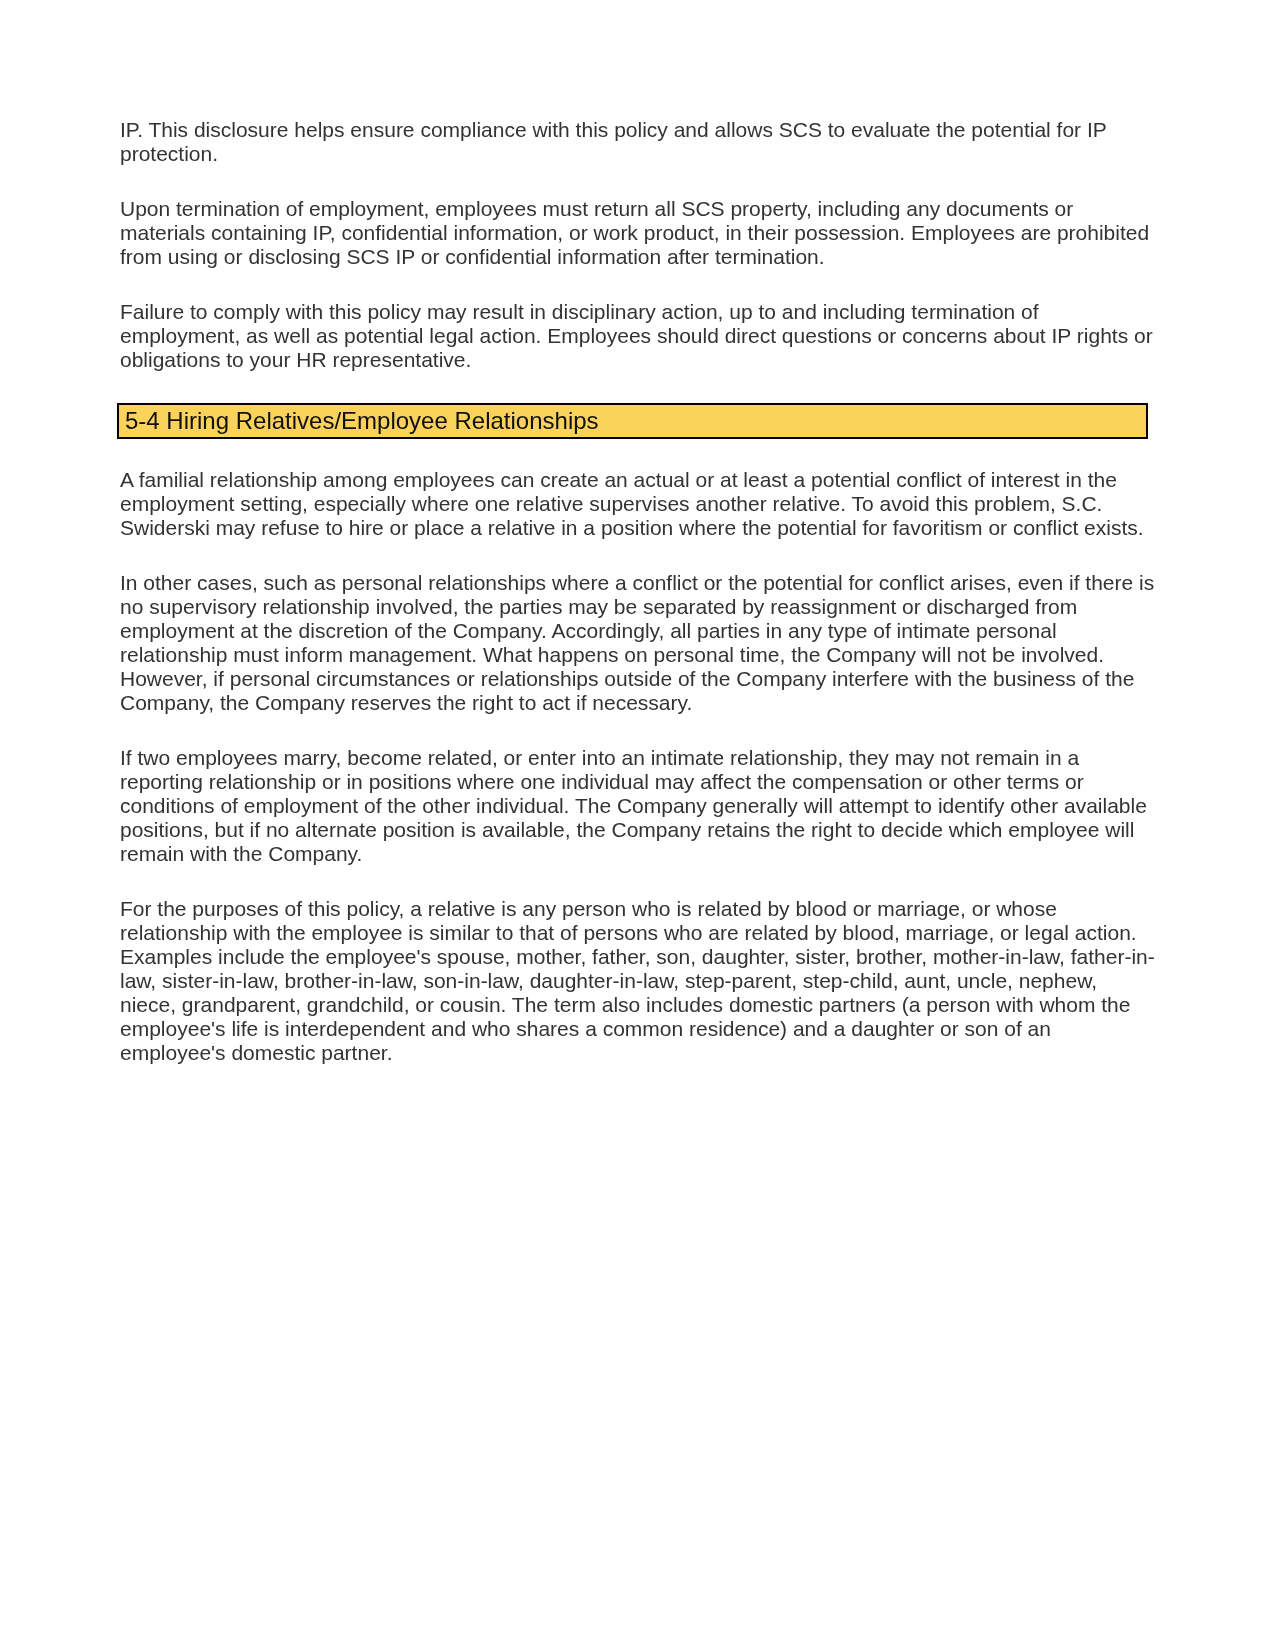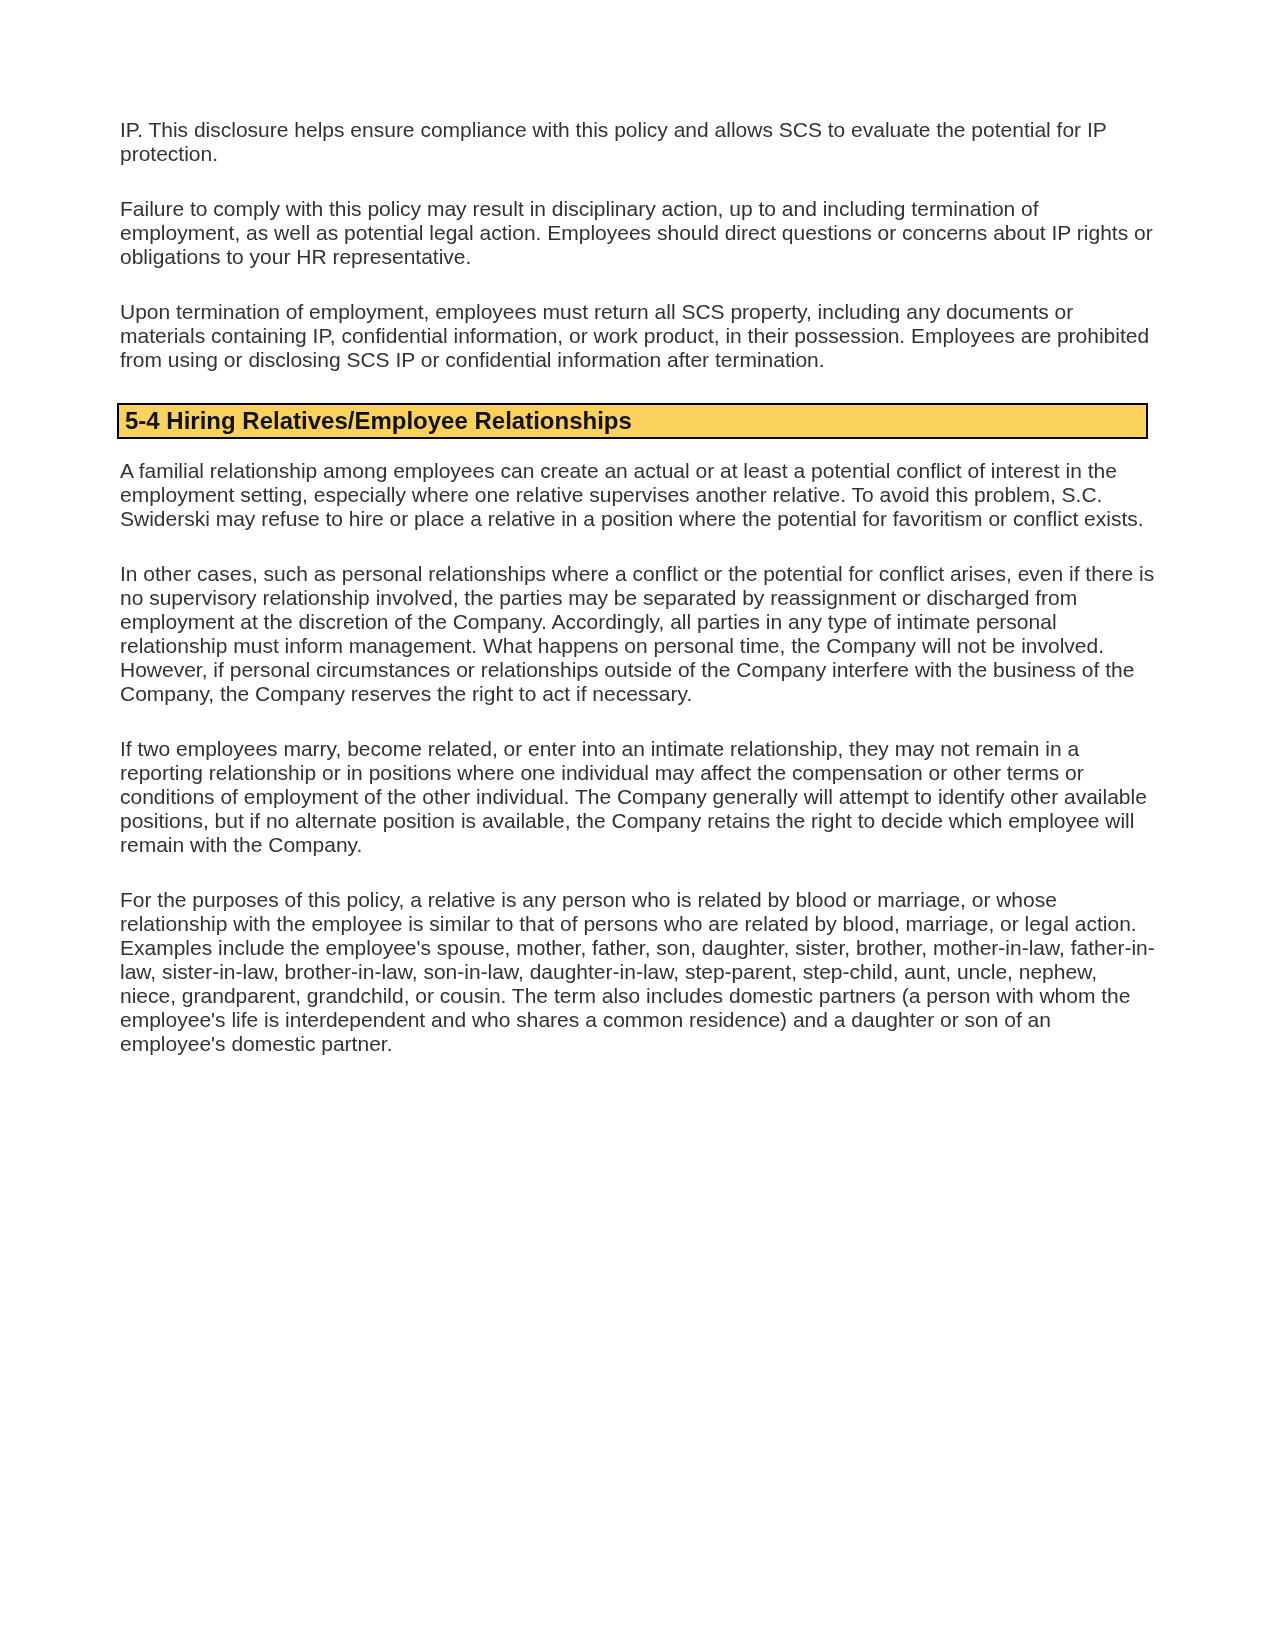--- a/index.html
+++ b/index.html
@@ -24,46 +24,46 @@
   }
   .para {
     margin: 0 0 31px 0;
     font-size: 21px;
     line-height: 24px;
     color: var(--color-text, #333333);
   }
   .section-heading {
     box-sizing: border-box;
     width: 1031px;
-    margin: 0 0 20px -3px;
+    margin: 0 0 29px -3px;
     background: var(--color-heading-background, #FBD25C);
     border: 2px solid var(--color-heading-border, #000000);
     color: var(--color-heading-text, #111111);
     font-size: 24px;
     line-height: 28px;
-    font-weight: bold;
+    font-weight: normal;
     padding: 2px 8px 2px 6px;
   }
   .page-number {
     position: absolute;
     top: 1549px;
     right: 127px;
     font-size: 27px;
     line-height: 24px;
     color: var(--color-text, #333333);
   }
 </style>
 </head>
 <body>
 
 <div class="page">
   <main class="content">
     <p class="para">IP. This disclosure helps ensure compliance with this policy and allows SCS to evaluate the potential for IP protection.</p>
+    <p class="para">Upon termination of employment, employees must return all SCS property, including any documents or materials containing IP, confidential information, or work product, in their possession. Employees are prohibited from using or disclosing SCS IP or confidential information after termination.</p>
     <p class="para">Failure to comply with this policy may result in disciplinary action, up to and including termination of employment, as well as potential legal action. Employees should direct questions or concerns about IP rights or obligations to your HR representative.</p>
-    <p class="para">Upon termination of employment, employees must return all SCS property, including any documents or materials containing IP, confidential information, or work product, in their possession. Employees are prohibited from using or disclosing SCS IP or confidential information after termination.</p>
 
     <h2 class="section-heading">5-4 Hiring Relatives/Employee Relationships</h2>
 
     <p class="para">A familial relationship among employees can create an actual or at least a potential conflict of interest in the employment setting, especially where one relative supervises another relative. To avoid this problem, S.C. Swiderski may refuse to hire or place a relative in a position where the potential for favoritism or conflict exists.</p>
     <p class="para">In other cases, such as personal relationships where a conflict or the potential for conflict arises, even if there is no supervisory relationship involved, the parties may be separated by reassignment or discharged from employment at the discretion of the Company. Accordingly, all parties in any type of intimate personal relationship must inform management. What happens on personal time, the Company will not be involved. However, if personal circumstances or relationships outside of the Company interfere with the business of the Company, the Company reserves the right to act if necessary.</p>
     <p class="para">If two employees marry, become related, or enter into an intimate relationship, they may not remain in a reporting relationship or in positions where one individual may affect the compensation or other terms or conditions of employment of the other individual. The Company generally will attempt to identify other available positions, but if no alternate position is available, the Company retains the right to decide which employee will remain with the Company.</p>
     <p class="para">For the purposes of this policy, a relative is any person who is related by blood or marriage, or whose relationship with the employee is similar to that of persons who are related by blood, marriage, or legal action. Examples include the employee's spouse, mother, father, son, daughter, sister, brother, mother-in-law, father-in-law, sister-in-law, brother-in-law, son-in-law, daughter-in-law, step-parent, step-child, aunt, uncle, nephew, niece, grandparent, grandchild, or cousin. The term also includes domestic partners (a person with whom the employee's life is interdependent and who shares a common residence) and a daughter or son of an employee's domestic partner.</p>
   </main>
 
   <div class="page-number">25</div>

